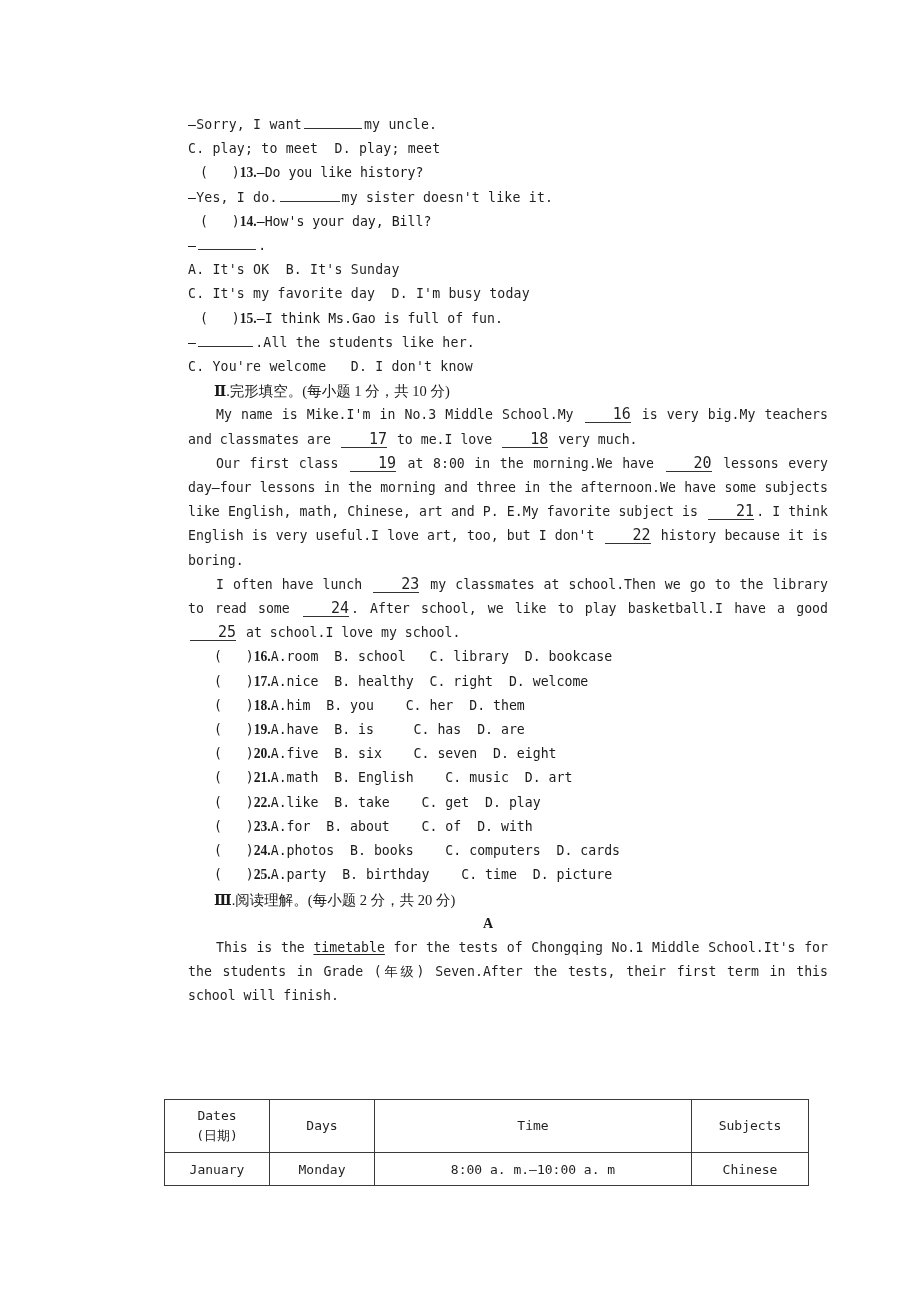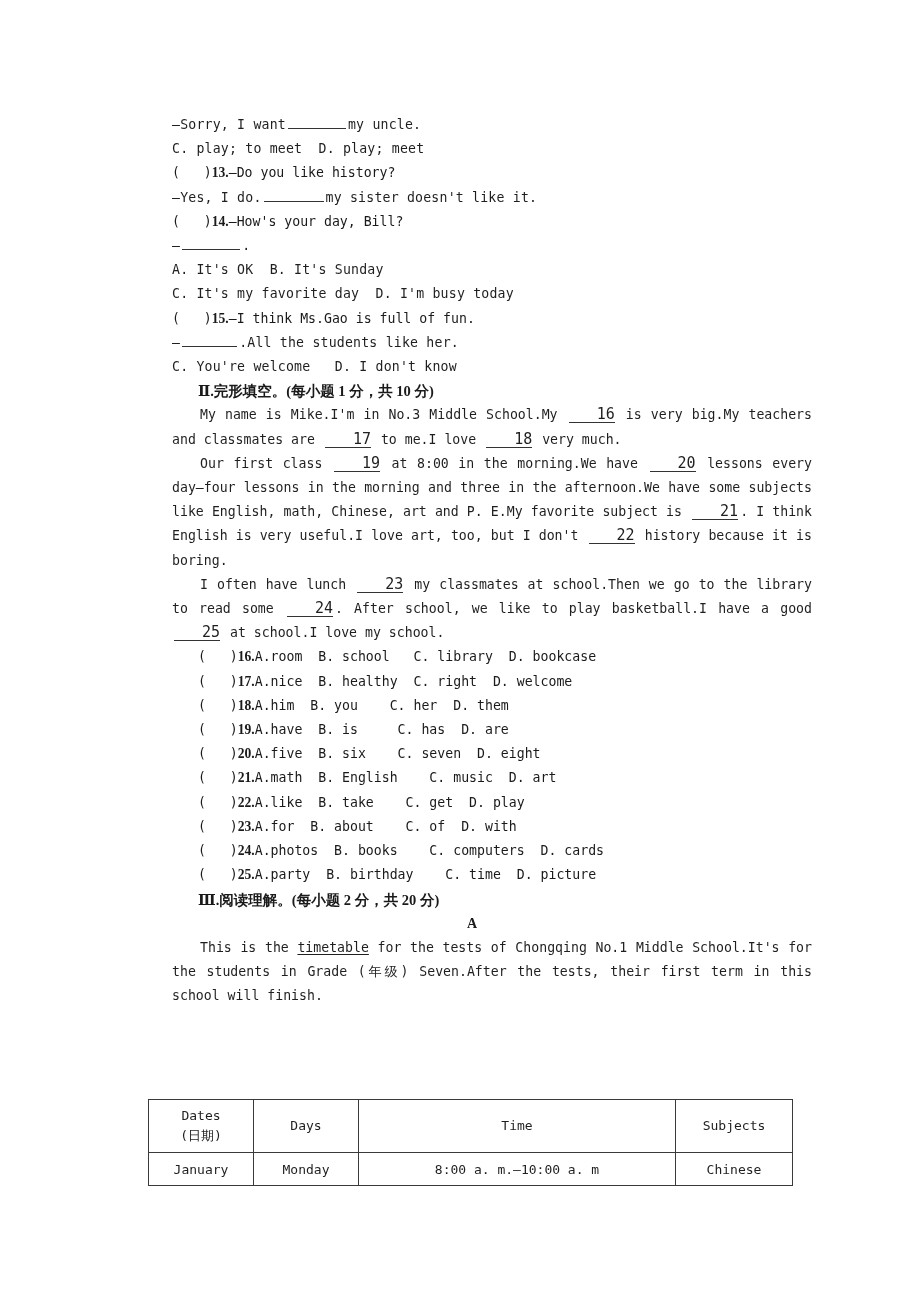--- a/index.html
+++ b/index.html
@@ -11,21 +11,21 @@
   body {
     width: 920px;
     height: 1302px;
     position: relative;
     overflow: hidden;
     font-family: "Liberation Serif", "DejaVu Serif", serif;
     color: #1a1a1a;
   }
   .page {
     position: absolute;
-    left: 0; top: 0;
+    left: 16px; top: 0;
     width: 892px;
     height: 1302px;
     background: #fff;
   }
   .content {
     position: absolute;
     left: 172px;
     top: 113px;
     width: 640px;
   }
@@ -37,20 +37,21 @@
     line-height: 24.2px;
     letter-spacing: 0.2px;
     white-space: pre;
     color: #1f1f1f;
   }
   .ln-q {              
     font-family: "DejaVu Sans Mono", "Liberation Mono", monospace;
     font-size: 13.2px;
     line-height: 24.2px;
     white-space: pre;
+    margin-left: 12px;
   }
   .qnum {
     font-weight: bold;
     font-family: "Liberation Serif", serif;
     font-size: 13.6px;
   }
 
   
   .blank {
     display: inline-block;
@@ -79,21 +80,21 @@
   
   .section-head {
     font-family: "Liberation Serif", "DejaVu Serif", serif;
     font-size: 14.5px;
     line-height: 24.2px;
     font-weight: bold;
     white-space: pre;
     margin-left: 26px;
   }
   .section-head .cn {
-    font-weight: bold;
+    font-weight: normal;
   }
 
   
   .para {
     font-family: "DejaVu Sans Mono", "Liberation Mono", monospace;
     font-size: 13.2px;
     line-height: 24.2px;
     text-align: justify;
     text-align-last: left;
     width: 640px;

